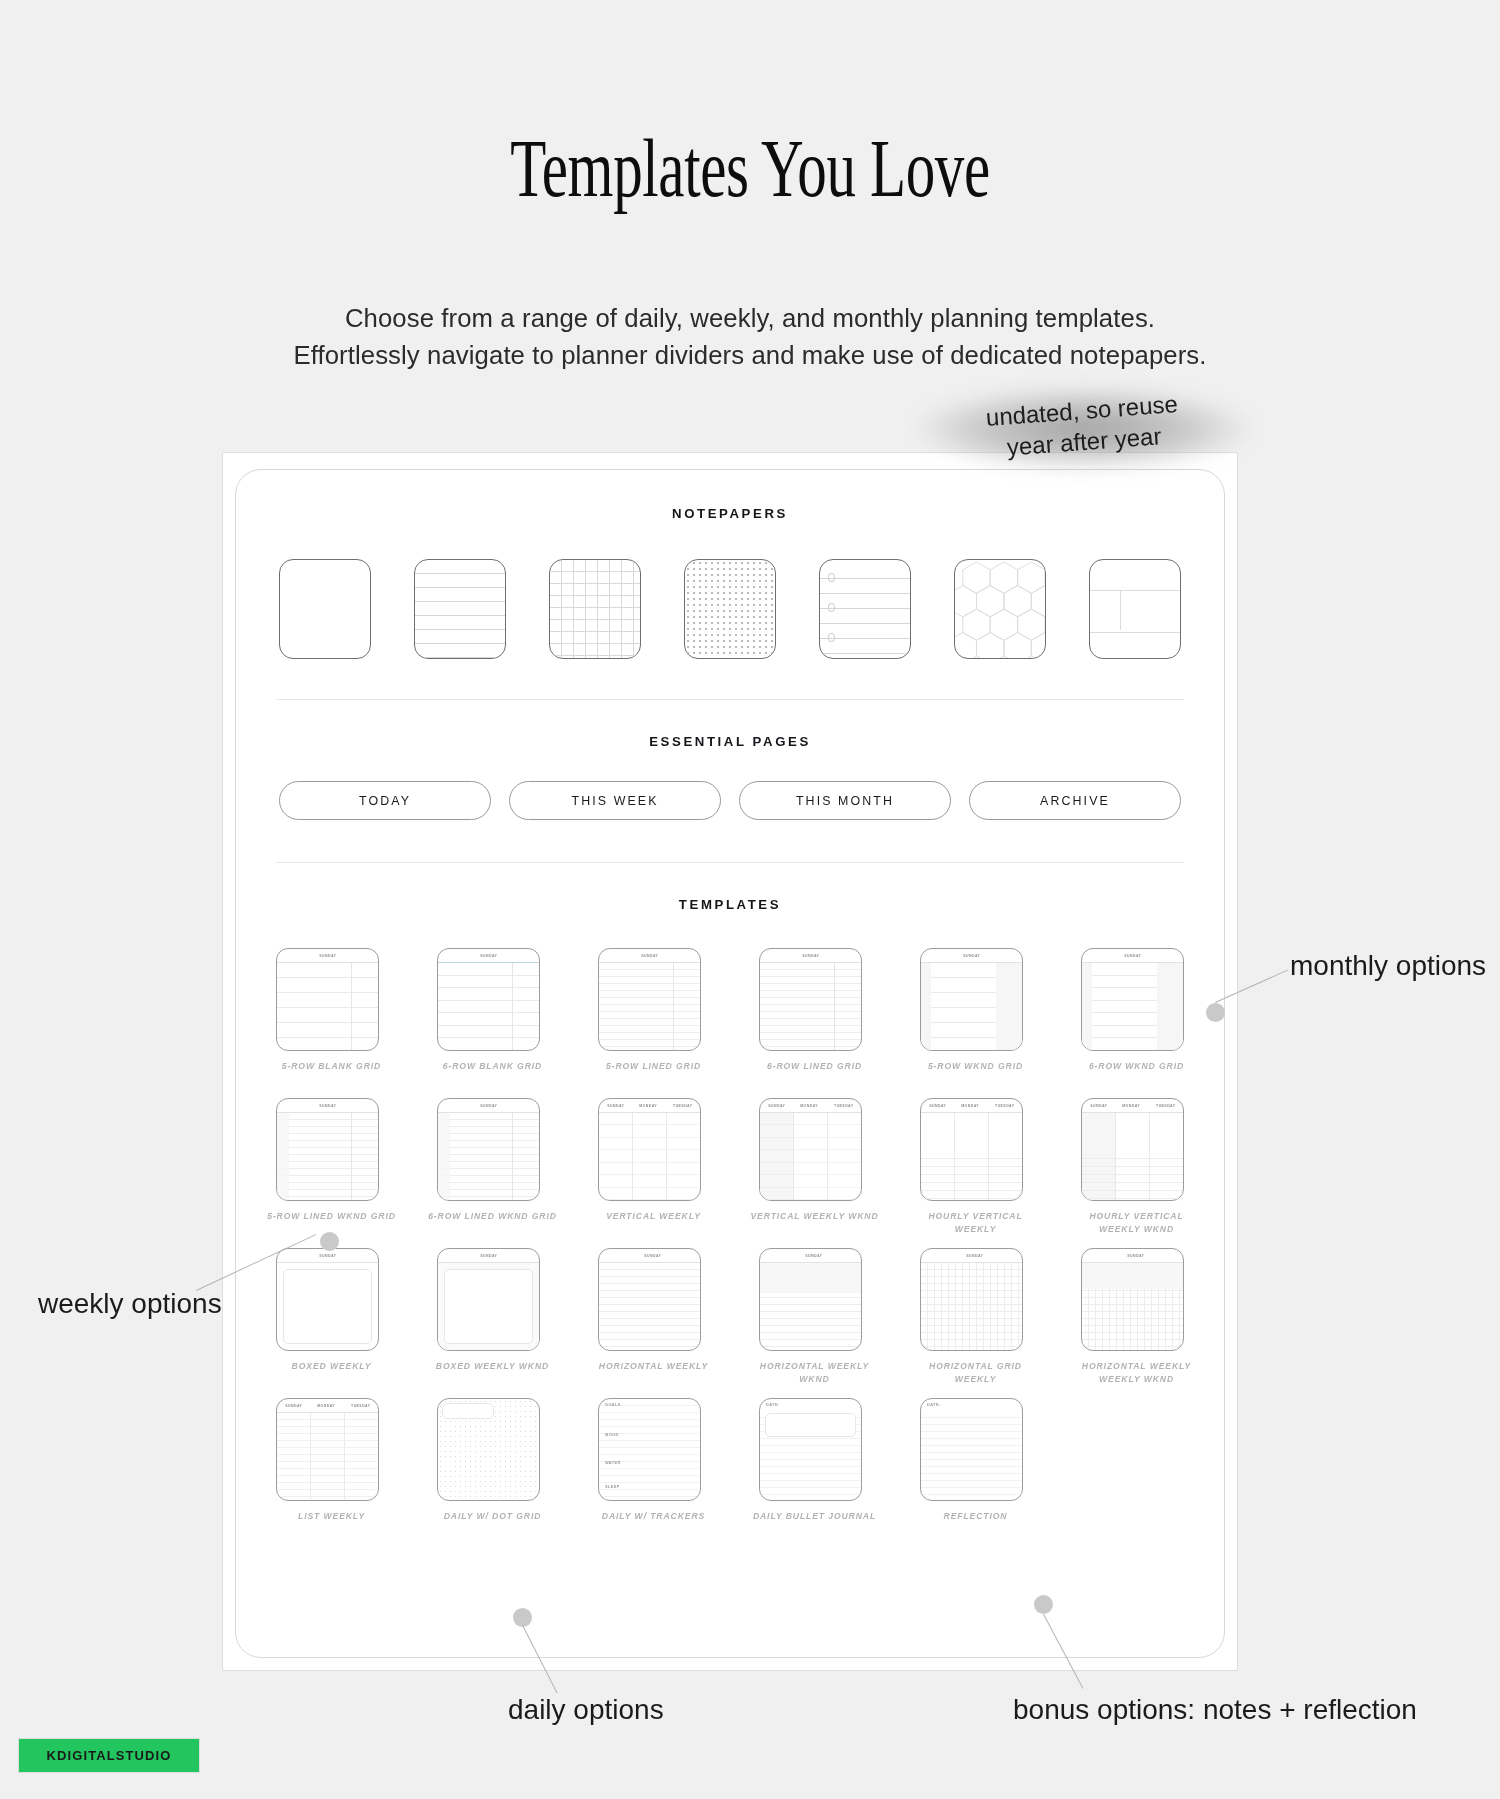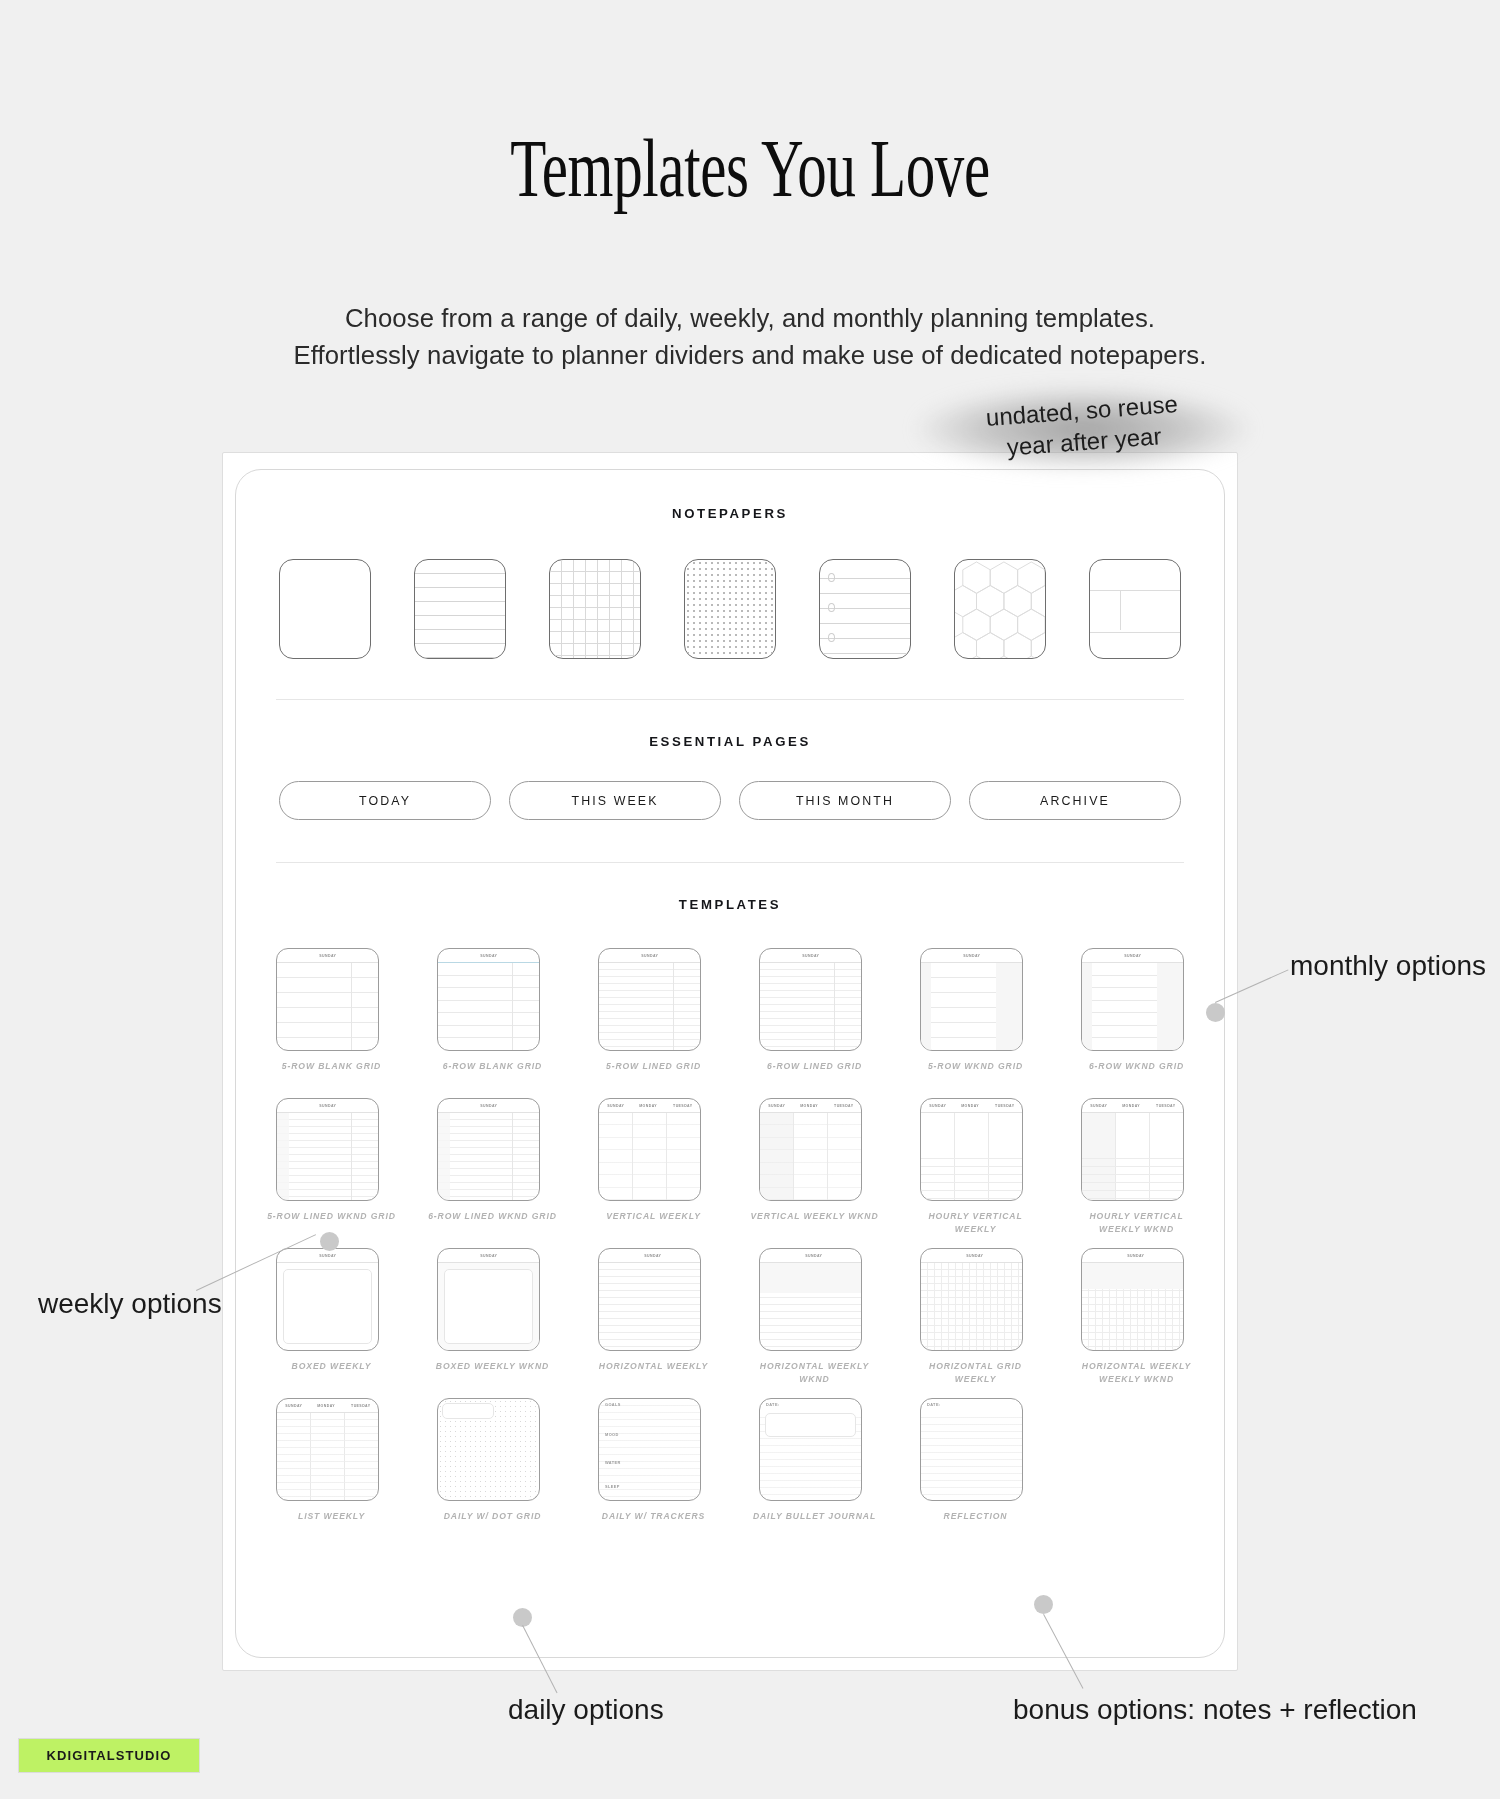--- a/index.html
+++ b/index.html
@@ -274,21 +274,21 @@
     background: #b3b3b3;
     transform-origin: 0 0;
   }
 
   
   .logo-badge {
     position: absolute;
     left: 18px; bottom: 26px;
     width: 182px; height: 35px;
     border: 1px solid #dcdcdc;
-    background: #bef264;
+    background: #22c55e;
     display: flex; align-items: center; justify-content: center;
     font-size: 13px;
     letter-spacing: 1.1px;
     font-weight: 700;
     color: #1a1a1a;
   }
 </style>
 </head>
 <body>
 

